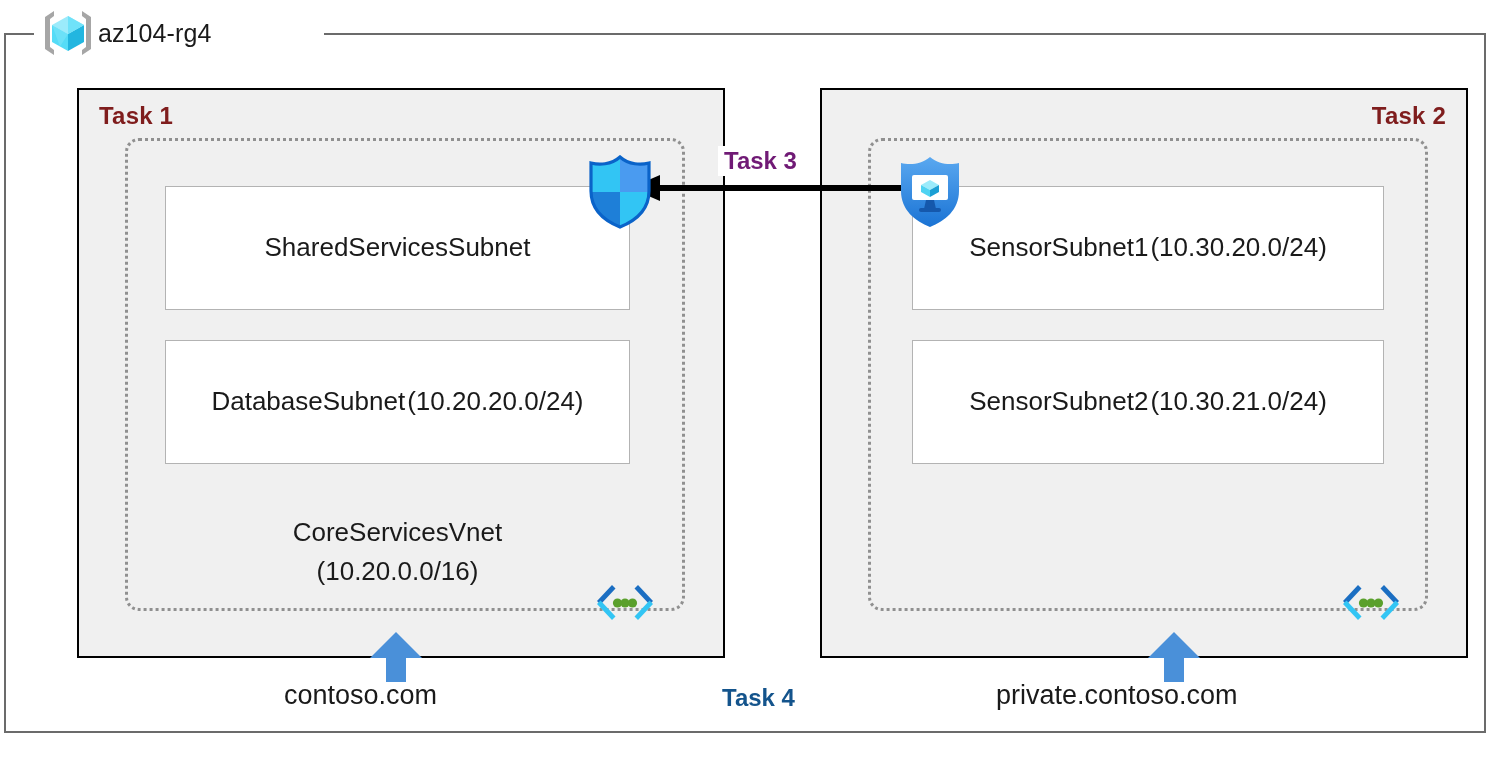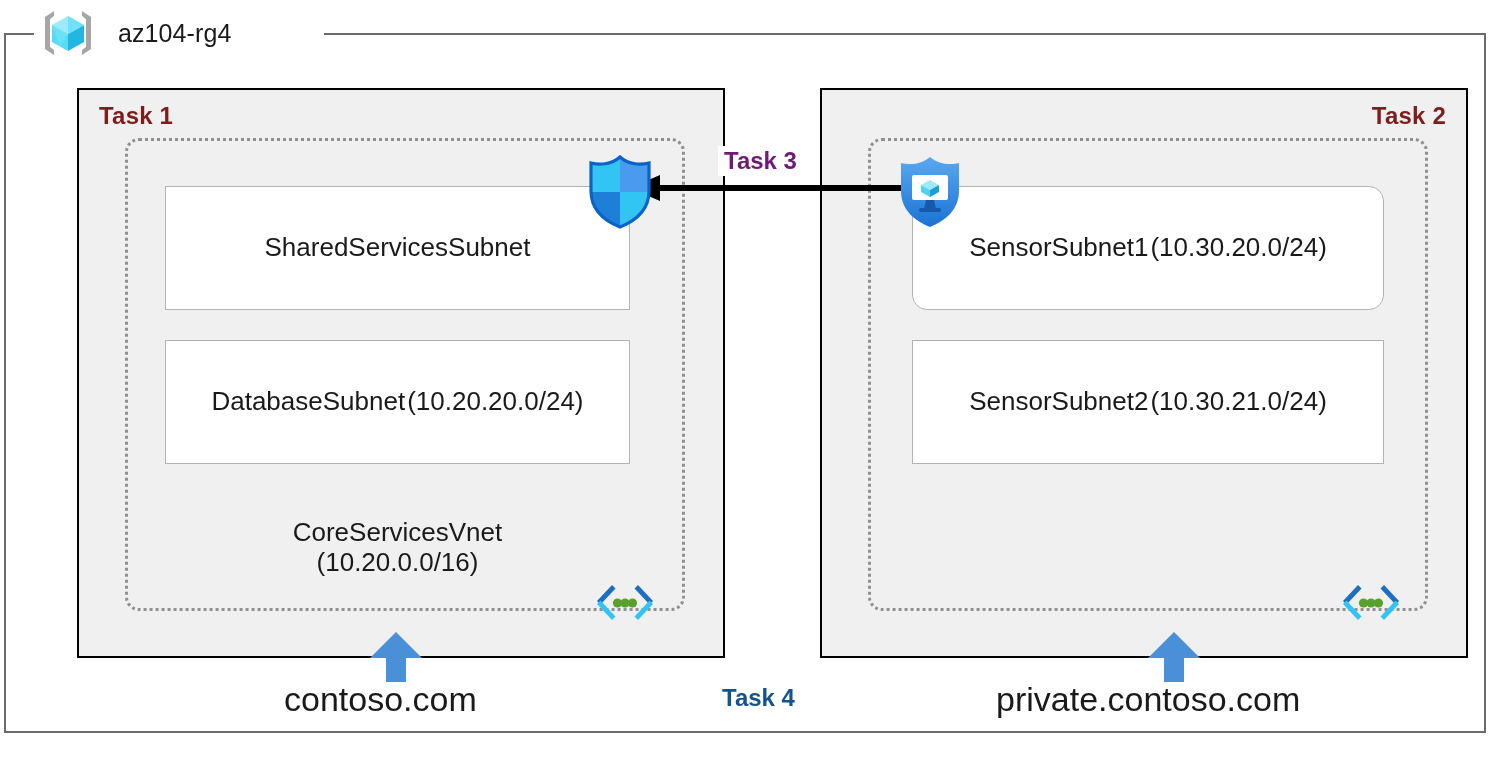--- a/index.html
+++ b/index.html
@@ -38,21 +38,21 @@
     height: 22px;
     background: #ffffff;
   }
   #rg-header {
     position: absolute;
     left: 40px;
     top: 6px;
     height: 54px;
     display: flex;
     align-items: center;
-    gap: 20px;
+    gap: 0;
   }
   #rg-name {
     font-size: 25px;
     color: #1a1a1a;
     letter-spacing: 0.1px;
     white-space: nowrap;
     background: #ffffff;
     padding: 0 8px 0 2px;
   }
   .rg-icon {
@@ -108,31 +108,31 @@
   }
   .subnet-name, .subnet-cidr {
     font-size: 26px;
     color: #1a1a1a;
     line-height: 1.14;
     white-space: nowrap;
   }
 
   #subnet-l1 { left: 165px; top: 186px; width: 465px; height: 124px; }
   #subnet-l2 { left: 165px; top: 340px; width: 465px; height: 124px; }
-  #subnet-r1 { left: 912px; top: 186px; width: 472px; height: 124px; border-radius: 15px; }
+  #subnet-r1 { left: 912px; top: 186px; width: 472px; height: 124px; }
   #subnet-r2 { left: 912px; top: 340px; width: 472px; height: 124px; }
 
   
   .vnet-caption {
     position: absolute;
     text-align: center;
     display: flex;
     flex-direction: column;
     align-items: center;
-    gap: 0;
+    gap: 9px;
   }
   .vnet-name, .vnet-cidr {
     font-size: 26px;
     color: #1a1a1a;
     line-height: 1.14;
     white-space: nowrap;
   }
   #vnet-caption-left  { left: 165px; top: 518px; width: 465px; }
   #vnet-caption-right { left: 912px; top: 518px; width: 472px; }
 
@@ -181,21 +181,21 @@
     position: absolute;
     width: 52px;
     height: 50px;
     z-index: 6;
   }
   #dns-arrow-left  { left: 370px;  top: 632px; }
   #dns-arrow-right { left: 1148px; top: 632px; }
 
   .dns-label {
     position: absolute;
-    font-size: 34px;
+    font-size: 27px;
     color: #1a1a1a;
     white-space: nowrap;
   }
   #dns-label-left  { left: 284px;  top: 680px; }
   #dns-label-right { left: 996px;  top: 680px; }
 
   #task4-label {
     position: absolute;
     left: 722px;
     top: 684px;

